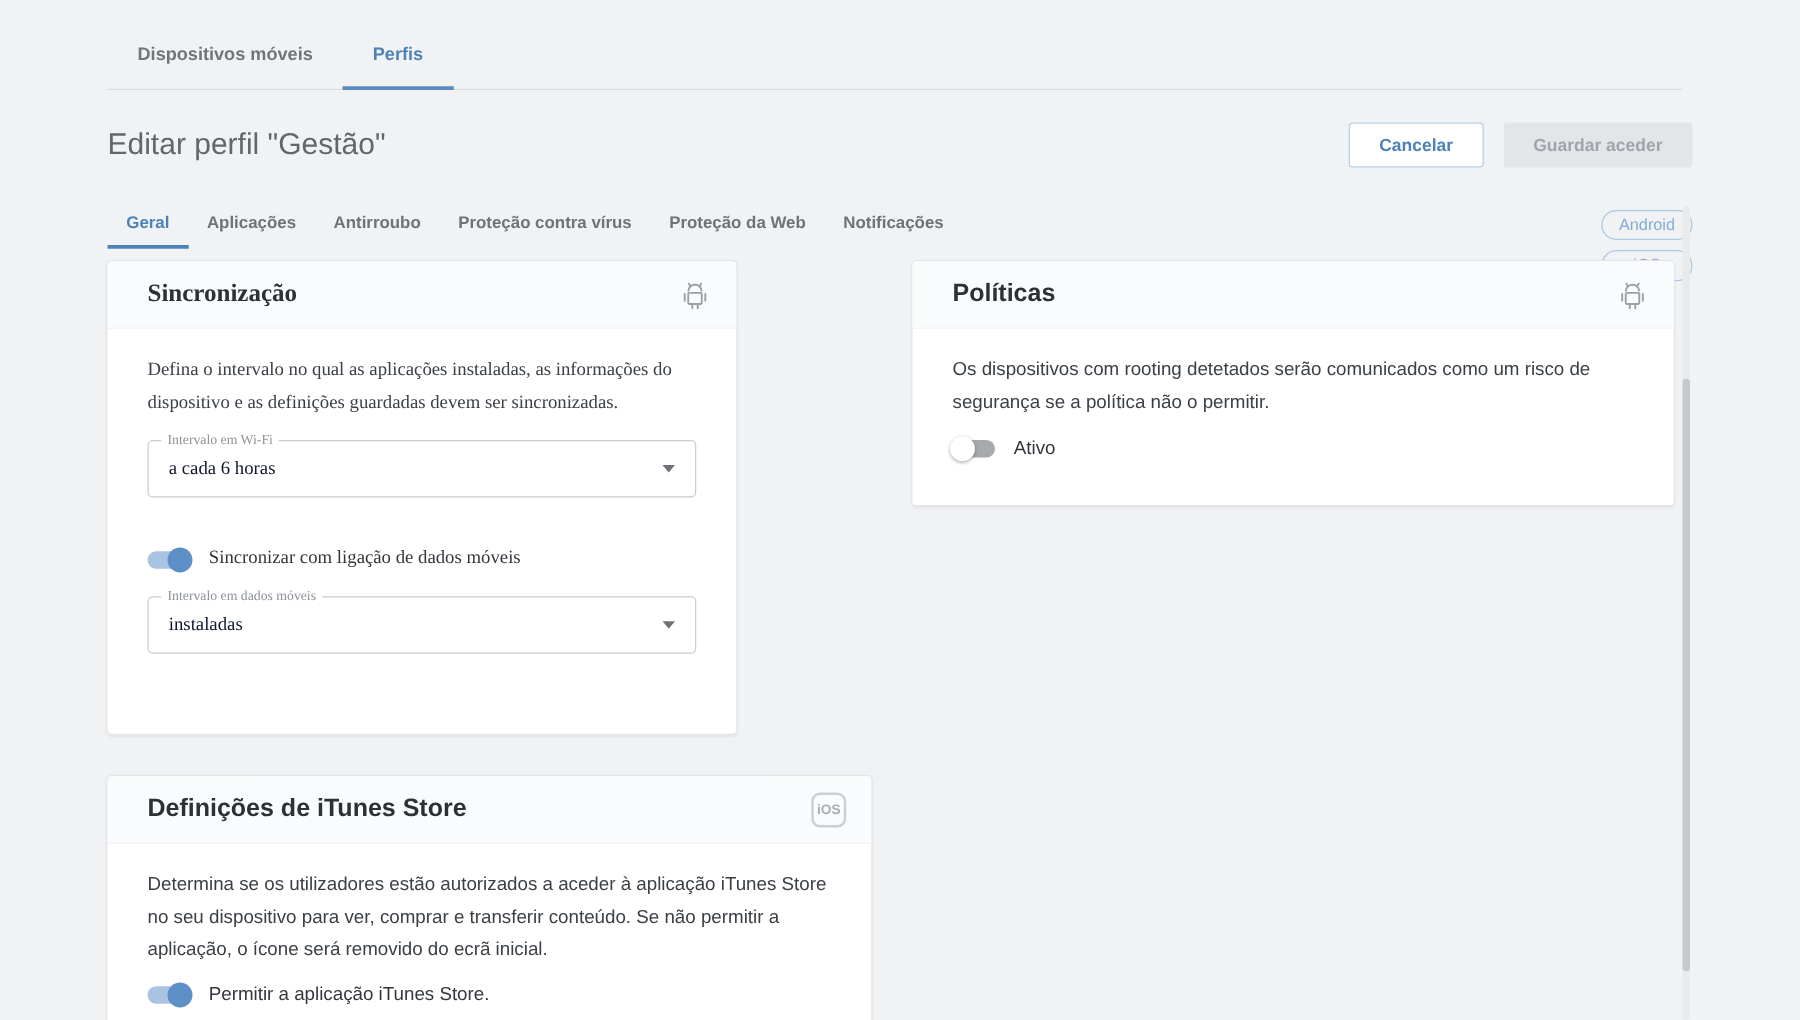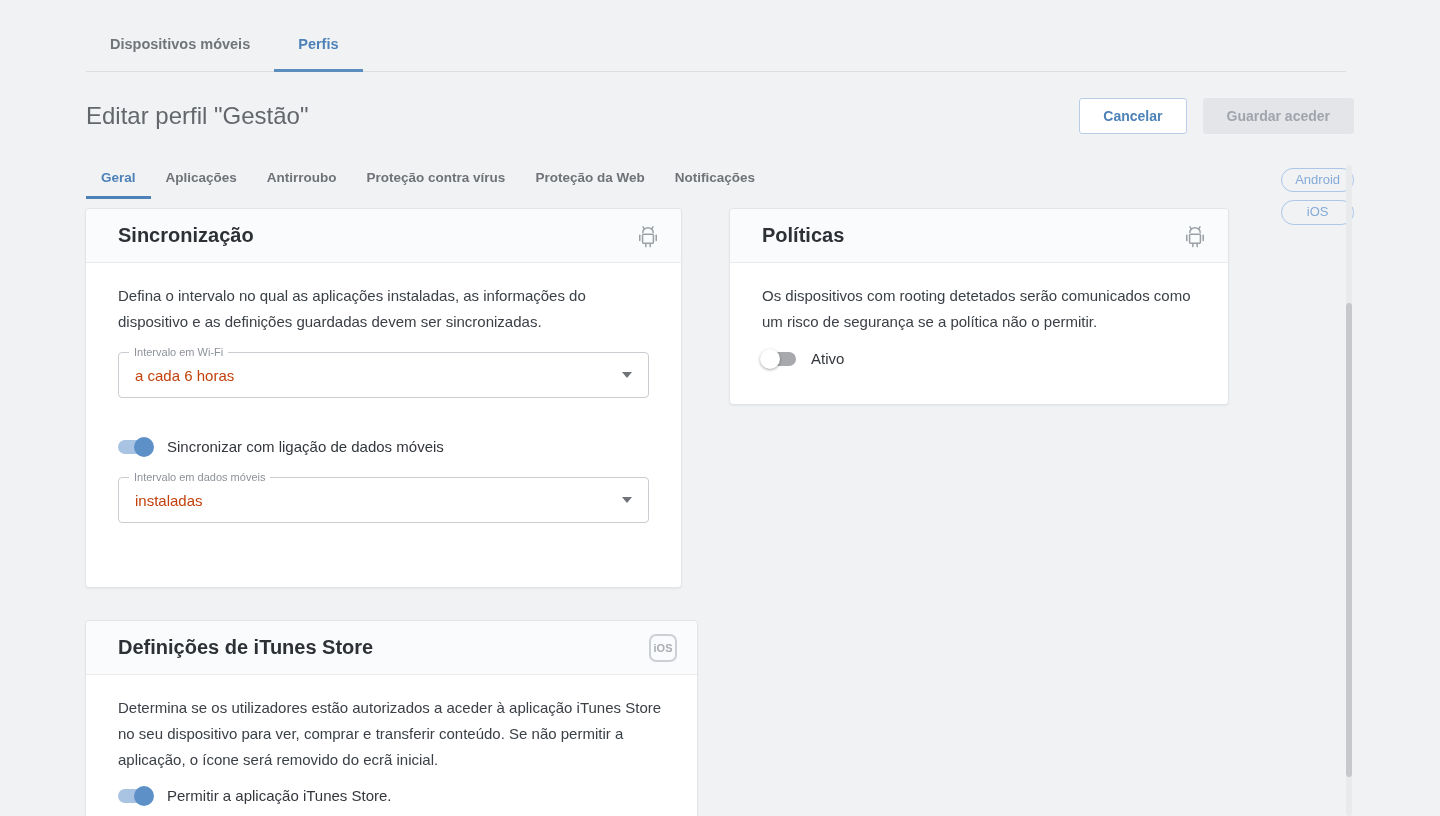--- a/index.html
+++ b/index.html
@@ -56,22 +56,22 @@
     border-radius:999px; padding:4px 13px; font-size:13px; line-height:1.1;
     font-family:inherit; cursor:pointer;
   }
 
   
   .card {
     position:absolute; background:#fff;
     border:1px solid #e3e5e8; border-radius:4px;
     box-shadow:0 1px 2px rgba(30,35,40,0.06);
   }
-  #card-sync     { left:85px;  top:208px; width:597px; height:380px; }
-  #card-policies { left:729px; top:208px; width:500px; height:197px; }
+  #card-sync     { left:85px;  top:208px; width:505px; height:380px;font-family:Liberation Serif, serif; }
+  #card-policies { left:729px; top:208px; width:611px; height:197px; }
   #card-itunes   { left:85px;  top:620px; width:613px; height:280px; }
 
   .card-header {
     height:54px; background:#fafbfc;
     border-bottom:1px solid #e9ebed; border-radius:4px 4px 0 0;
     display:flex; align-items:center; justify-content:space-between;
     padding:0 20px 0 32px;
   }
   .card-title { font-size:20px; font-weight:700; color:#2d3136; }
   .card-body { padding:20px 32px 0; }
@@ -82,21 +82,21 @@
     position:relative; height:46px; margin-top:17px;
     border:1px solid #c9ccd0; border-radius:4px;
     display:flex; align-items:center; padding:0 40px 0 16px;
     background:#fff; cursor:pointer;
   }
   .select-label {
     position:absolute; top:-8px; left:10px;
     background:#fff; padding:0 5px;
     font-size:11px; color:#8d9299; line-height:14px; white-space:nowrap;
   }
-  .select-value { font-size:15px; color:#c2410c; }
+  .select-value { font-size:15px; color:#0f172a; }
   .caret {
     position:absolute; right:16px; top:50%; margin-top:-3px;
     width:0; height:0;
     border-left:5px solid transparent; border-right:5px solid transparent;
     border-top:6px solid #6f7378;
   }
 
   
   .toggle-row { display:flex; align-items:center; }
   .switch {
@@ -105,21 +105,21 @@
   }
   .switch .knob {
     position:absolute; top:-3px; width:20px; height:20px; border-radius:50%;
   }
   .switch.on  { background:#a9c3e3; }
   .switch.on  .knob { right:-2px; background:#5e90c8; }
   .switch.off { background:#a7a9ac; }
   .switch.off .knob { left:-2px; background:#fff; box-shadow:0 1px 3px rgba(0,0,0,0.35); }
   .toggle-label { margin-left:15px; font-size:15px; color:#33373c; }
 
-  .mt-40 { margin-top:40px; }
+  .mt-40 { margin-top:40px;align-items:flex-end; }
   .mt-22 { margin-top:22px; }
   .mt-15 { margin-top:15px; }
   .mt-12 { margin-top:14px; }
 
   
   .android-icon { width:26px; height:26px; }
   .ios-badge {
     width:28px; height:28px; border:2px solid #ccd0d4; border-radius:7px;
     display:flex; align-items:center; justify-content:center;
     font-size:11px; font-weight:600; color:#a9adb2;

